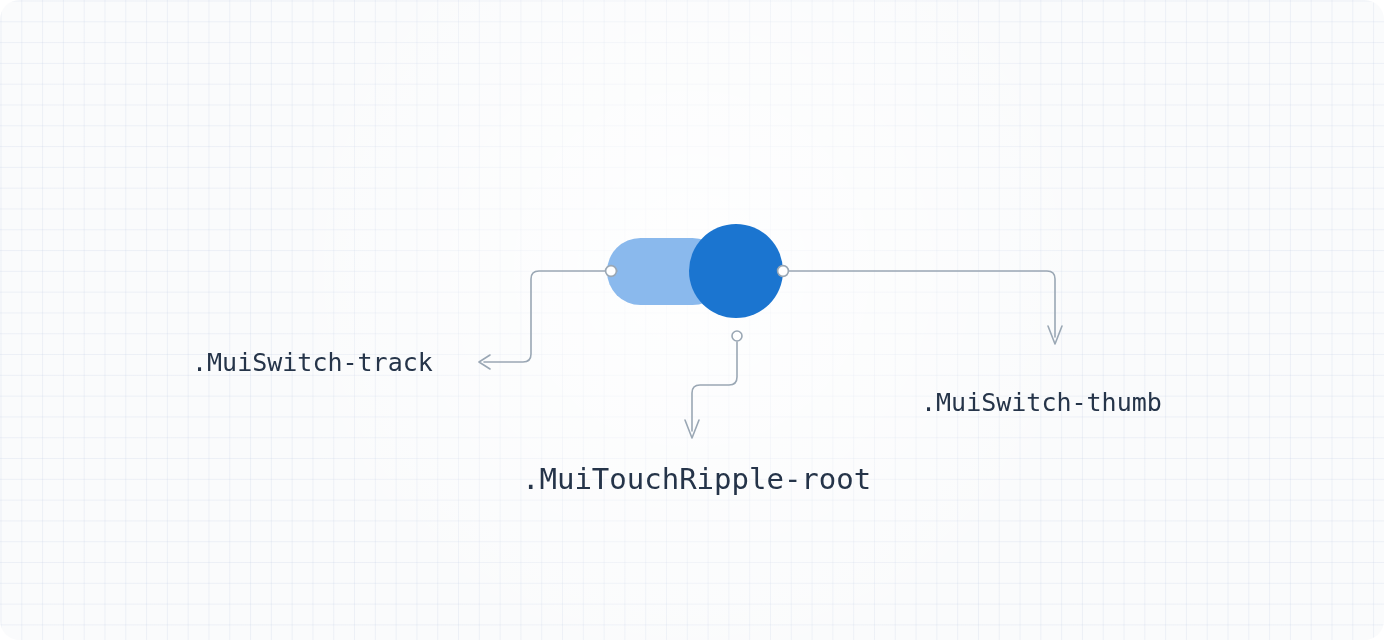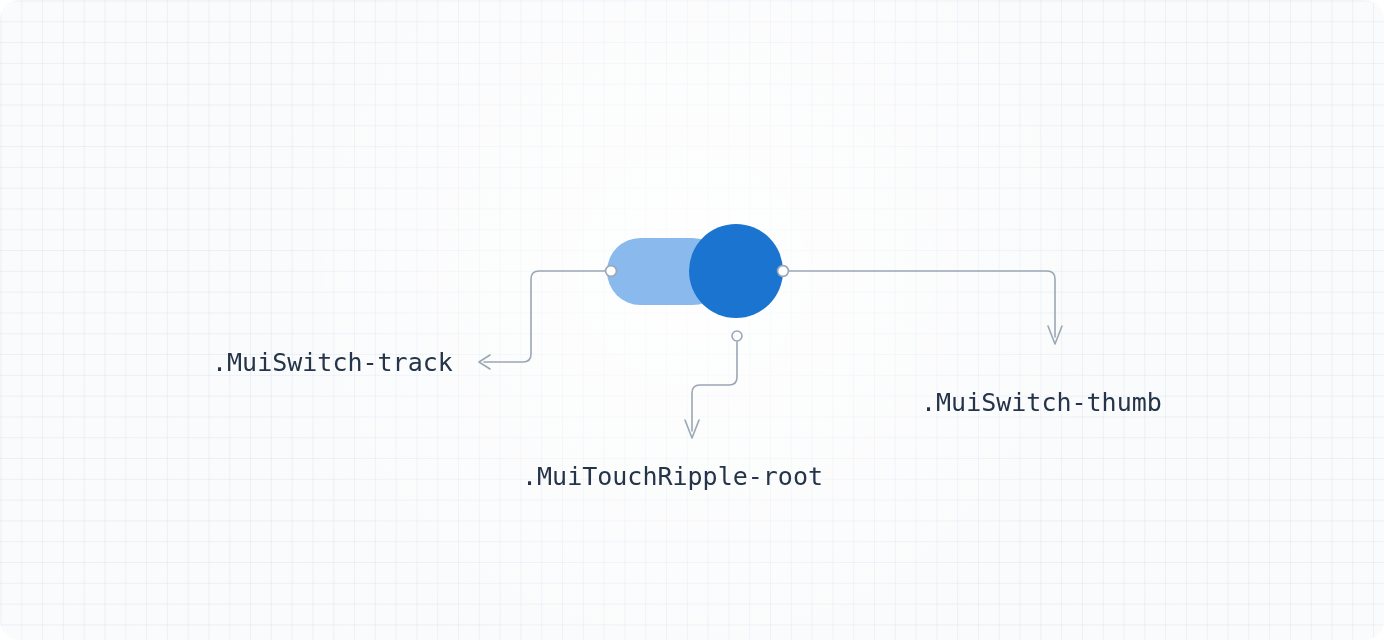--- a/index.html
+++ b/index.html
@@ -103,21 +103,20 @@
     position: absolute;
     color: #253449;
     font-family: "DejaVu Sans Mono", "Liberation Mono", monospace;
     font-size: 25px;
     letter-spacing: 0px;
     white-space: nowrap;
   }
   #label-track {
     left: 192px;
     top: 348px;
-    margin-left: 20px;
   }
   #label-thumb {
     left: 921px;
     top: 368px;
   }
   #label-ripple {
     left: 522px;
     top: 462px;
   }
 </style>
@@ -152,15 +151,15 @@
       <path class="conn-path" d="M 737 342 L 737 377 Q 737 385 729 385 L 700 385 Q 692 385 692 393 L 692 431" stroke="#9aa7b4"></path>
       <path class="conn-head" d="M 685 420 L 692 438 L 699 420" stroke="#9aa7b4"></path>
       <circle class="conn-dot" cx="737" cy="336" r="5.0" stroke="#9aa7b4" fill="#ffffff"></circle>
     </g>
   </svg>
 
   <div class="label" id="label-track" style="left: 192px; top: 348px; color: rgb(37, 52, 73); font-size: 25px;">.MuiSwitch-track</div>
 
   <div class="label" id="label-thumb" style="left: 921px; top: 388px; color: rgb(37, 52, 73); font-size: 25px;">.MuiSwitch-thumb</div>
 
-  <div class="label" id="label-ripple" style="left: 522px; top: 462px; color: rgb(37, 52, 73); font-size: 25px;">.MuiTouchRipple-root</div>
+  <div class="label" id="label-ripple" style="left: 522px; top: 462px; color: rgb(37, 52, 73); font-size: 29px;">.MuiTouchRipple-root</div>
 
 </div>
 
 </body></html>

